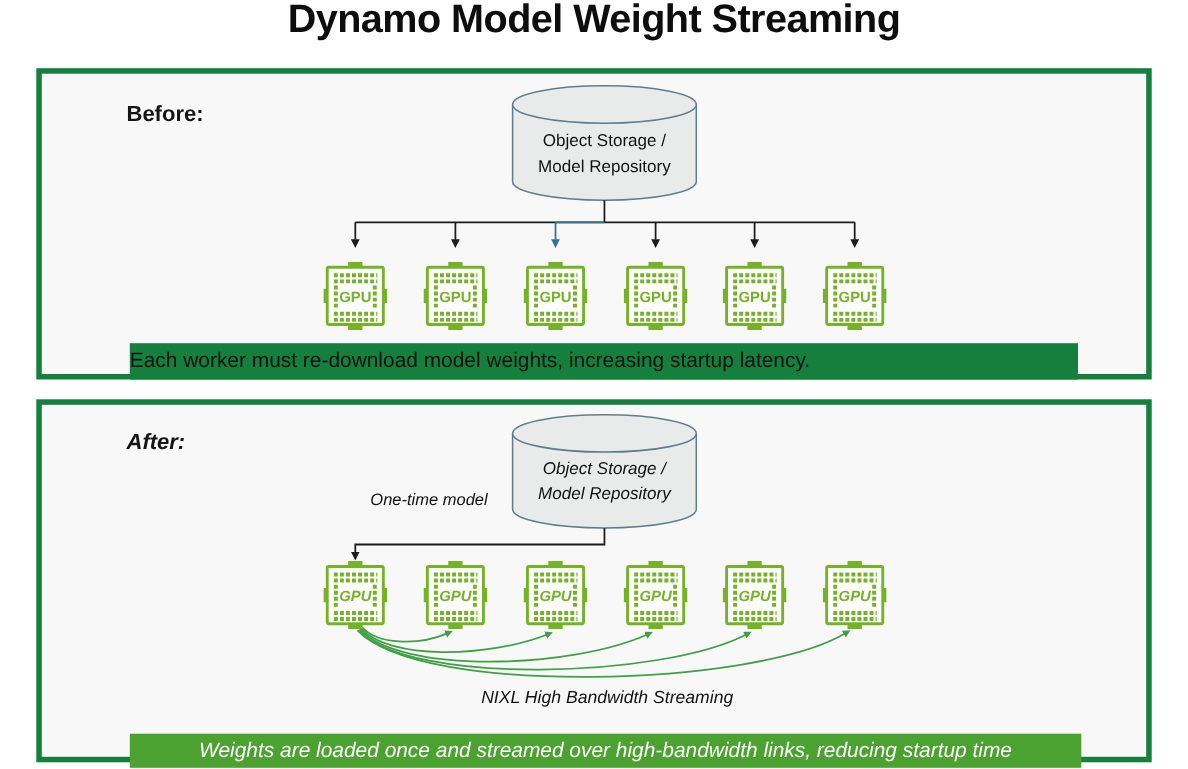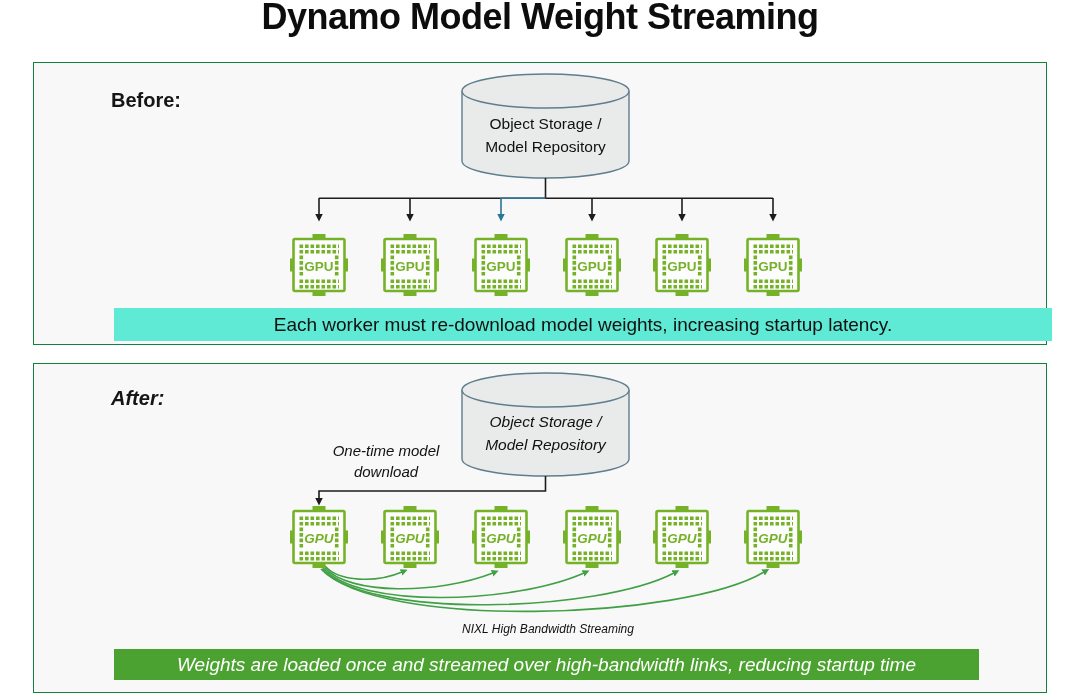--- a/index.html
+++ b/index.html
@@ -1,36 +1,36 @@
 <!DOCTYPE html>
 <html><head>
 <meta charset="utf-8">
 <style>
   html,body{margin:0;padding:0;background:#ffffff;}
   body{width:1080px;height:699px;overflow:hidden;font-family:"Liberation Sans",sans-serif;color:#111;}
   #canvas{position:relative;width:1080px;height:699px;background:#ffffff;}
   .page-title{position:absolute;top:-4px;left:0;width:100%;text-align:center;font-size:36px;font-weight:800;letter-spacing:-0.5px;color:#0d0d0d;margin:0;}
-  .panel{position:absolute;left:33px;width:1014px;background:#f8f8f8;border:1px solid #15803d;box-sizing:border-box;}
+  .panel{position:absolute;left:33px;width:1014px;background:#f8f8f8;border:5px solid #15803d;box-sizing:border-box;}
   #panel-before{top:62px;height:283px;}
   #panel-after{top:363px;height:330px;font-style:italic;}
   .panel-label{position:absolute;left:77px;top:26px;font-size:20px;font-weight:700;color:#151515;}
   #panel-after .panel-label{top:23px;}
   .overlay{position:absolute;left:0;top:0;}
   .gpu{position:absolute;width:58px;height:62px;}
   .row-before .gpu{top:171px;}
   .row-after .gpu{top:142px;}
   .g1{left:256px}.g2{left:347px}.g3{left:438px}.g4{left:529px}.g5{left:619px}.g6{left:710px}
-  .caption-gray{position:absolute;left:80px;top:245px;width:938px;height:33px;background:#5eead4;
-    font-size:19px;color:#111;text-align:center;line-height:33px;white-space:nowrap;}
-  .caption-green{position:absolute;left:80px;top:285px;width:865px;height:31px;background:#4ca230;
+  .caption-gray{position:absolute;left:80px;top:245px;width:862px;height:33px;background:#15803d;
+    font-size:19px;color:#111;line-height:33px;white-space:nowrap;}
+  .caption-green{position:absolute;left:80px;top:299px;width:865px;height:31px;background:#4ca230;
     font-size:19px;color:#ffffff;text-align:center;line-height:31px;white-space:nowrap;}
   .download-note{position:absolute;left:252px;top:76px;width:200px;text-align:center;
     font-size:15px;line-height:21px;color:#111;}
   .nixl-label{position:absolute;left:314px;top:258px;width:400px;text-align:center;
-    font-size:12px;color:#111;}
+    font-size:16px;color:#111;}
   svg text.cyl-text{font-family:"Liberation Sans",sans-serif;font-size:15.5px;fill:#111;text-anchor:middle;}
   svg text.gpu-text{font-family:"Liberation Sans",sans-serif;font-size:13.5px;font-weight:700;fill:#76b228;text-anchor:middle;}
 </style>
 </head>
 <body>
 
 <div id="canvas">
 
   <svg width="0" height="0" style="position:absolute" aria-hidden="true">
     <defs>
@@ -142,21 +142,20 @@
         <path d="M 291 202 C 305 218, 342 219, 368 208" marker-end="url(#arrG)"></path>
         <path d="M 290 203 C 315 232, 405 230, 459 209" marker-end="url(#arrG)"></path>
         <path d="M 289 204 C 325 245, 480 240, 550 209" marker-end="url(#arrG)"></path>
         <path d="M 288 205 C 335 256, 565 248, 640 209" marker-end="url(#arrG)"></path>
         <path d="M 287 205 C 345 266, 650 256, 730 208" marker-end="url(#arrG)"></path>
       </g>
     </svg>
 
     <div class="download-note">
       <div>One-time model</div>
-      <div>download</div>
     </div>
 
     <div class="row-after">
       <svg class="gpu g1">
           <use href="#gpuSym"></use>
         </svg>
       <svg class="gpu g2">
           <use href="#gpuSym"></use>
         </svg>
       <svg class="gpu g3">

